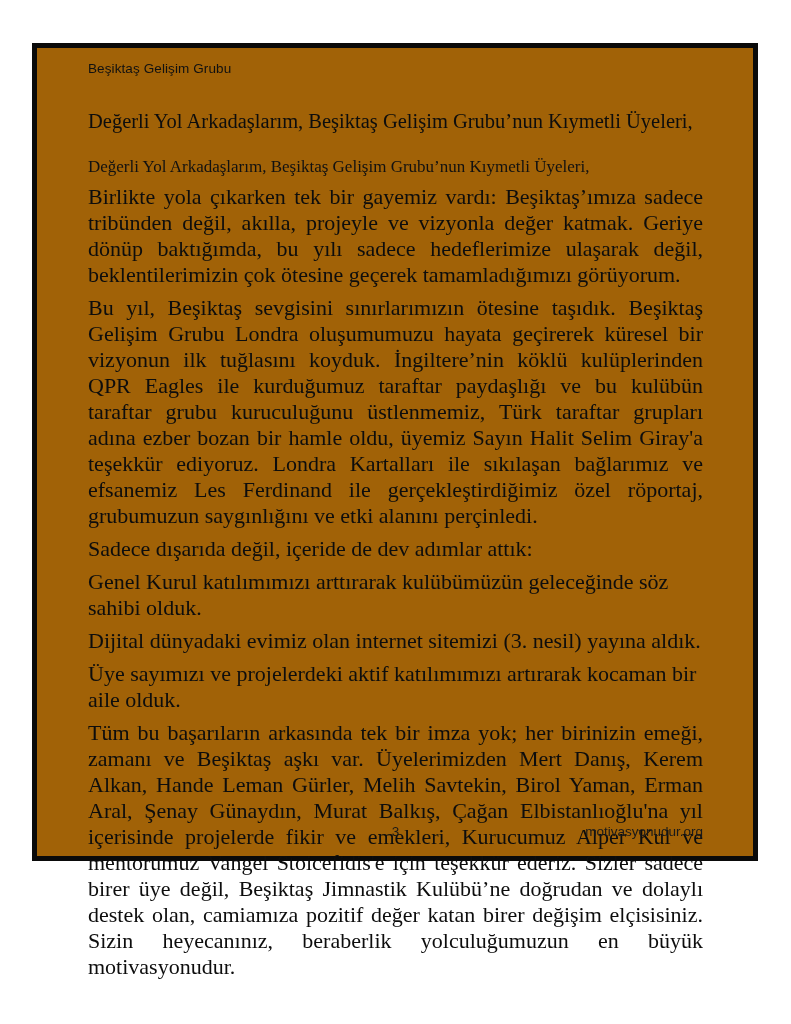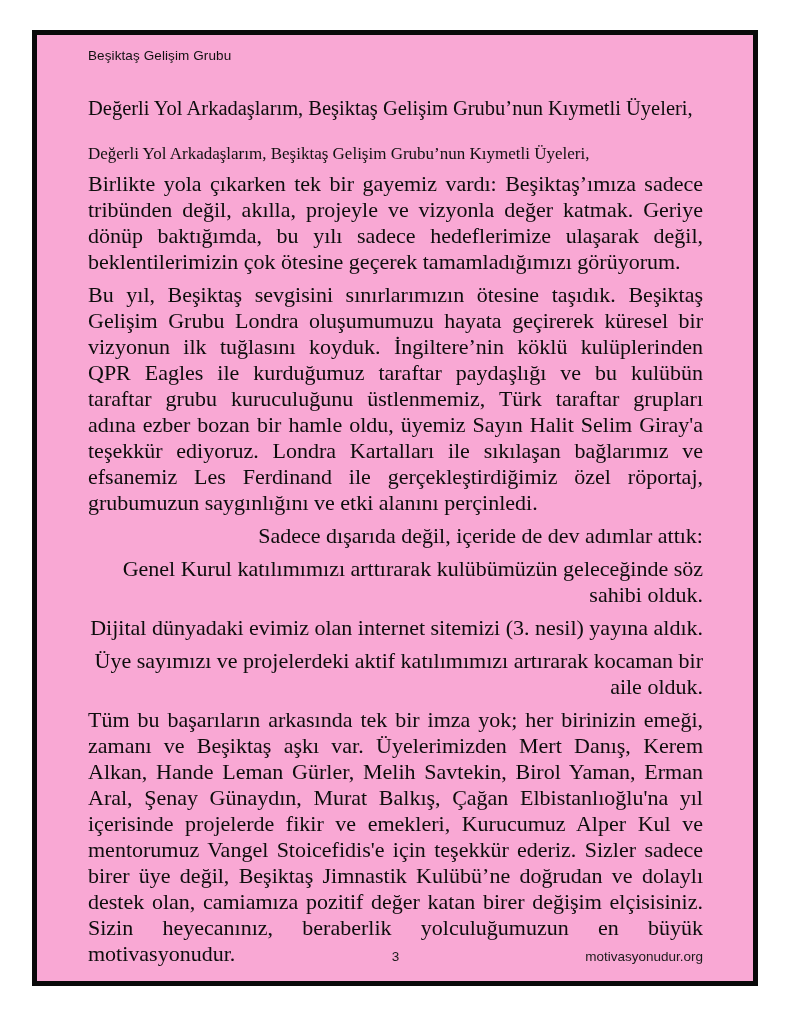--- a/index.html
+++ b/index.html
@@ -11,26 +11,26 @@
     width: 791px;
     height: 1024px;
     position: relative;
     font-family: "Liberation Serif", serif;
     color: #111111;
     -webkit-font-smoothing: antialiased;
   }
   .page-frame {
     position: absolute;
     left: 32px;
-    top: 30px;
+    top: 43px;
     width: 726px;
-    height: 956px;
+    height: 818px;
     border: 5px solid #0a0a0a;
     box-sizing: border-box;
-    background: #f9a8d4;
+    background: #a16207;
   }
   .content {
     position: absolute;
     left: 0;
     top: 0;
     right: 0;
     bottom: 0;
     padding: 13px 50px 0 51px;
   }
   .doc-header {
@@ -56,21 +56,21 @@
   }
   .body-text p {
     margin: 7px 0 0 0;
     font-size: 22px;
     line-height: 26px;
     text-align: justify;
     text-justify: inter-word;
     color: #0d0d0d;
   }
   .body-text p.no-justify {
-    text-align: right;
+    text-align: left;
   }
   .doc-footer {
     position: absolute;
     left: 51px;
     right: 50px;
     bottom: 17px;
     font-family: "Liberation Sans", sans-serif;
     font-size: 13.5px;
     color: #1a1a1a;
     text-align: center;

